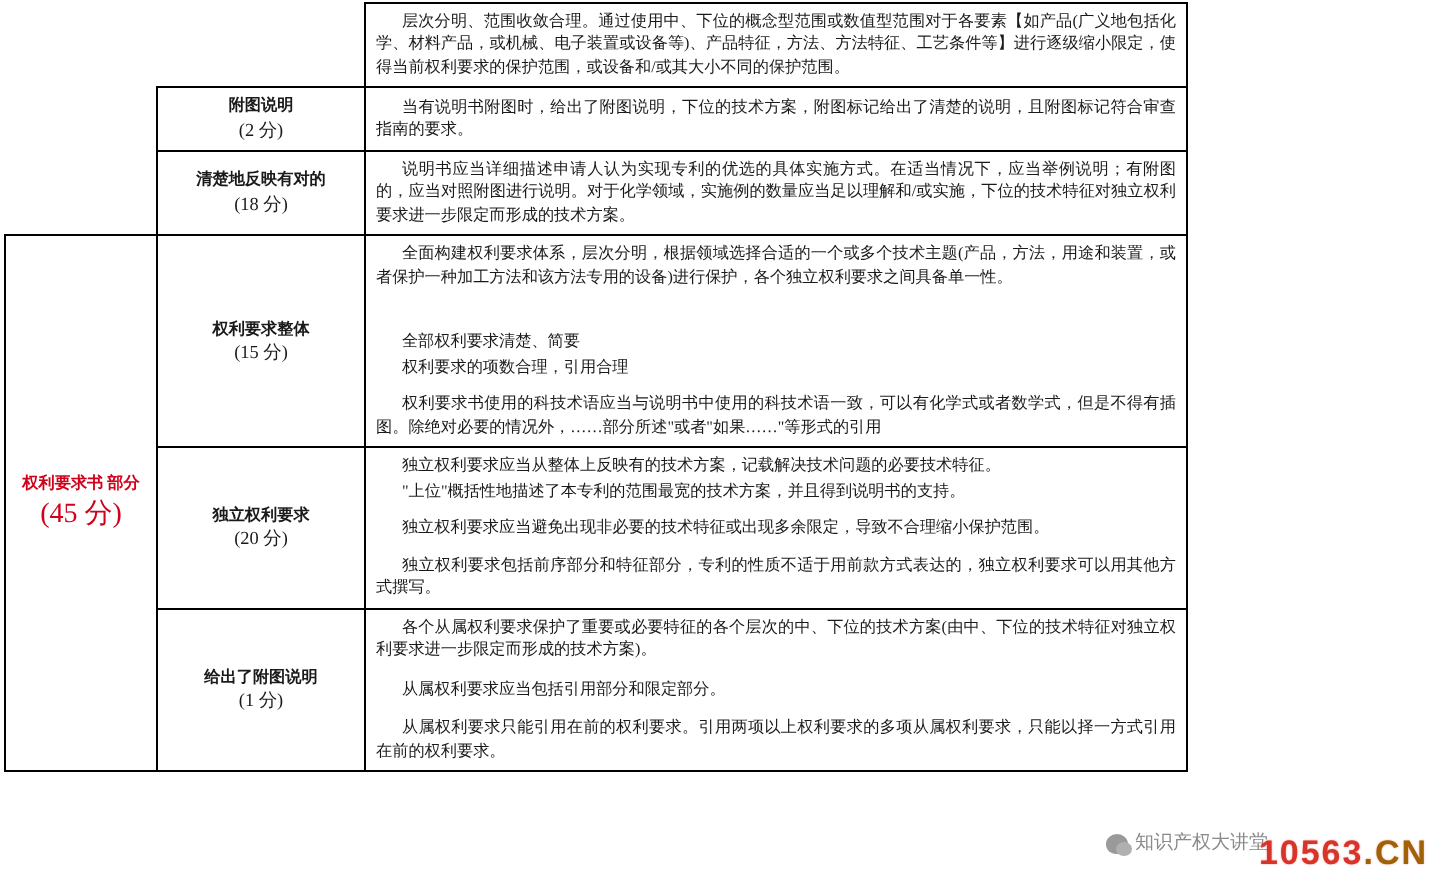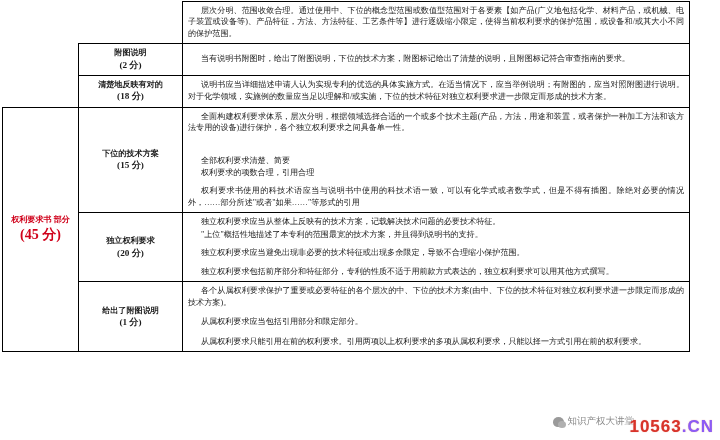--- a/index.html
+++ b/index.html
@@ -10,21 +10,21 @@
     color:#1a1a1a;
     overflow:hidden;
   }
   .doc{
     position:relative;
     width:720px;height:440px;
     box-sizing:border-box;
   }
   table.grid{
     border-collapse:collapse;
-    width:688px;
+    width:592px;
     margin:1px 0 0 2px;
     table-layout:fixed;
   }
   table.grid td{
     border:1px solid #000000;
     vertical-align:middle;
     padding:3px 5px;
     font-size:8.1px;
     line-height:1.42;
     word-break:break-all;
@@ -40,42 +40,42 @@
     line-height:1.9;
   }
   .rowlabel{
     text-align:center;
     font-weight:bold;
     font-size:9.2px;
     line-height:1.75;
   }
   .pts{
     display:block;
-    font-weight:bold;
+    font-weight:normal;
     font-size:9.2px;
     text-align:center;
   }
   .body-text{
     text-align:justify;
     font-size:8.1px;
     line-height:1.45;
   }
   .body-text p{margin:0 0 1px 0;}
   .indent{text-indent:1.6em;}
   .watermark{
     position:absolute;
     right:6px;bottom:4px;
     font-family:"Liberation Sans", sans-serif;
     font-weight:bold;
     font-size:17px;
     color:#d8342a;
     letter-spacing:1px;
     text-shadow:0 0 1px rgba(216,52,42,.5);
   }
-  .watermark .dotcn{color:#8b5cf6;}
+  .watermark .dotcn{color:#a16207;}
   .wx{
     position:absolute;
     right:86px;bottom:13px;
     display:flex;align-items:center;gap:4px;
     font-family:"Liberation Sans", sans-serif;
     font-size:9.5px;
     color:#8a8a8a;
   }
   .wx-icon{
     width:11px;height:10px;
@@ -134,21 +134,21 @@
         </td>
       </tr>
 
       <tr>
         <td class="col-a sect" rowspan="3">
           <span>权利要求书
 部分</span>
           <span class="pts" style="font-size:14px">(45 分)</span>
         </td>
         <td class="col-b rowlabel">
-          <span>下位的技术方案</span>
+          <span>权利要求整体</span>
           <span class="pts">(15 分)</span>
         </td>
         <td class="col-c body-text">
           <p class="indent">全面构建权利要求体系，层次分明，根据领域选择合适的一个或多个技术主题(产品，方法，用途和装置，或者保护一种加工方法和该方法专用的设备)进行保护，各个独立权利要求之间具备单一性。</p>
           <p style="margin-top:21px" class="indent">全部权利要求清楚、简要</p>
           <p class="indent">权利要求的项数合理，引用合理</p>
           <p style="margin-top:7px" class="indent">权利要求书使用的科技术语应当与说明书中使用的科技术语一致，可以有化学式或者数学式，但是不得有插图。除绝对必要的情况外，……部分所述"或者"如果……"等形式的引用</p>
         </td>
       </tr>
 

